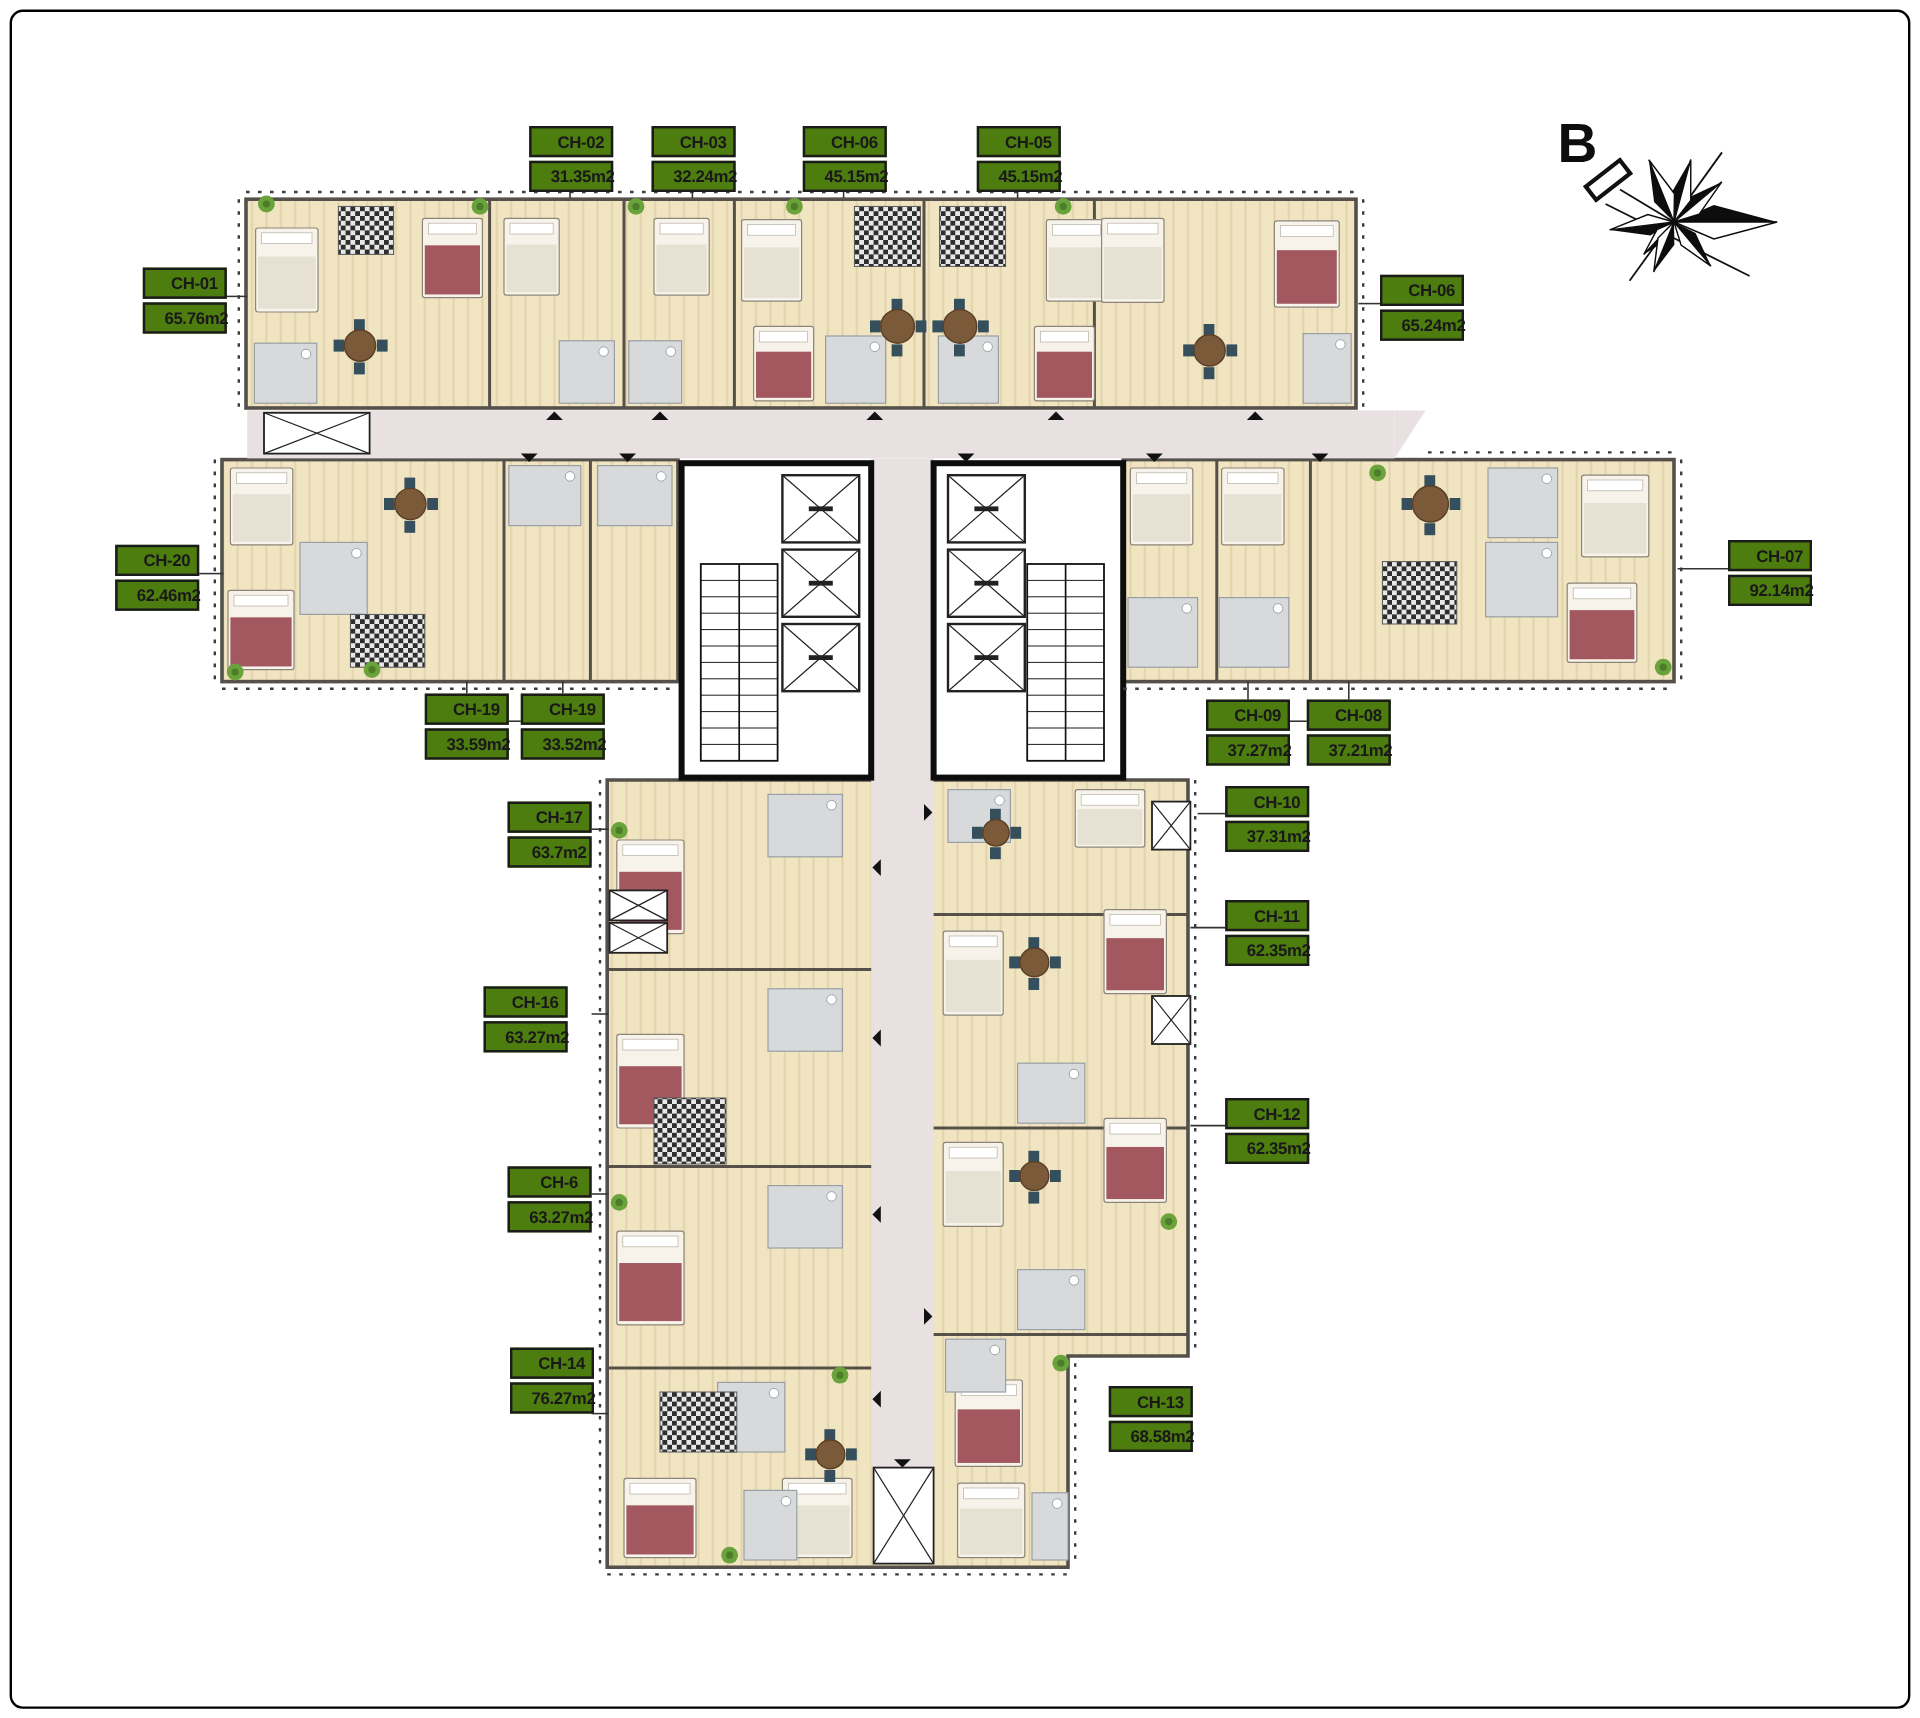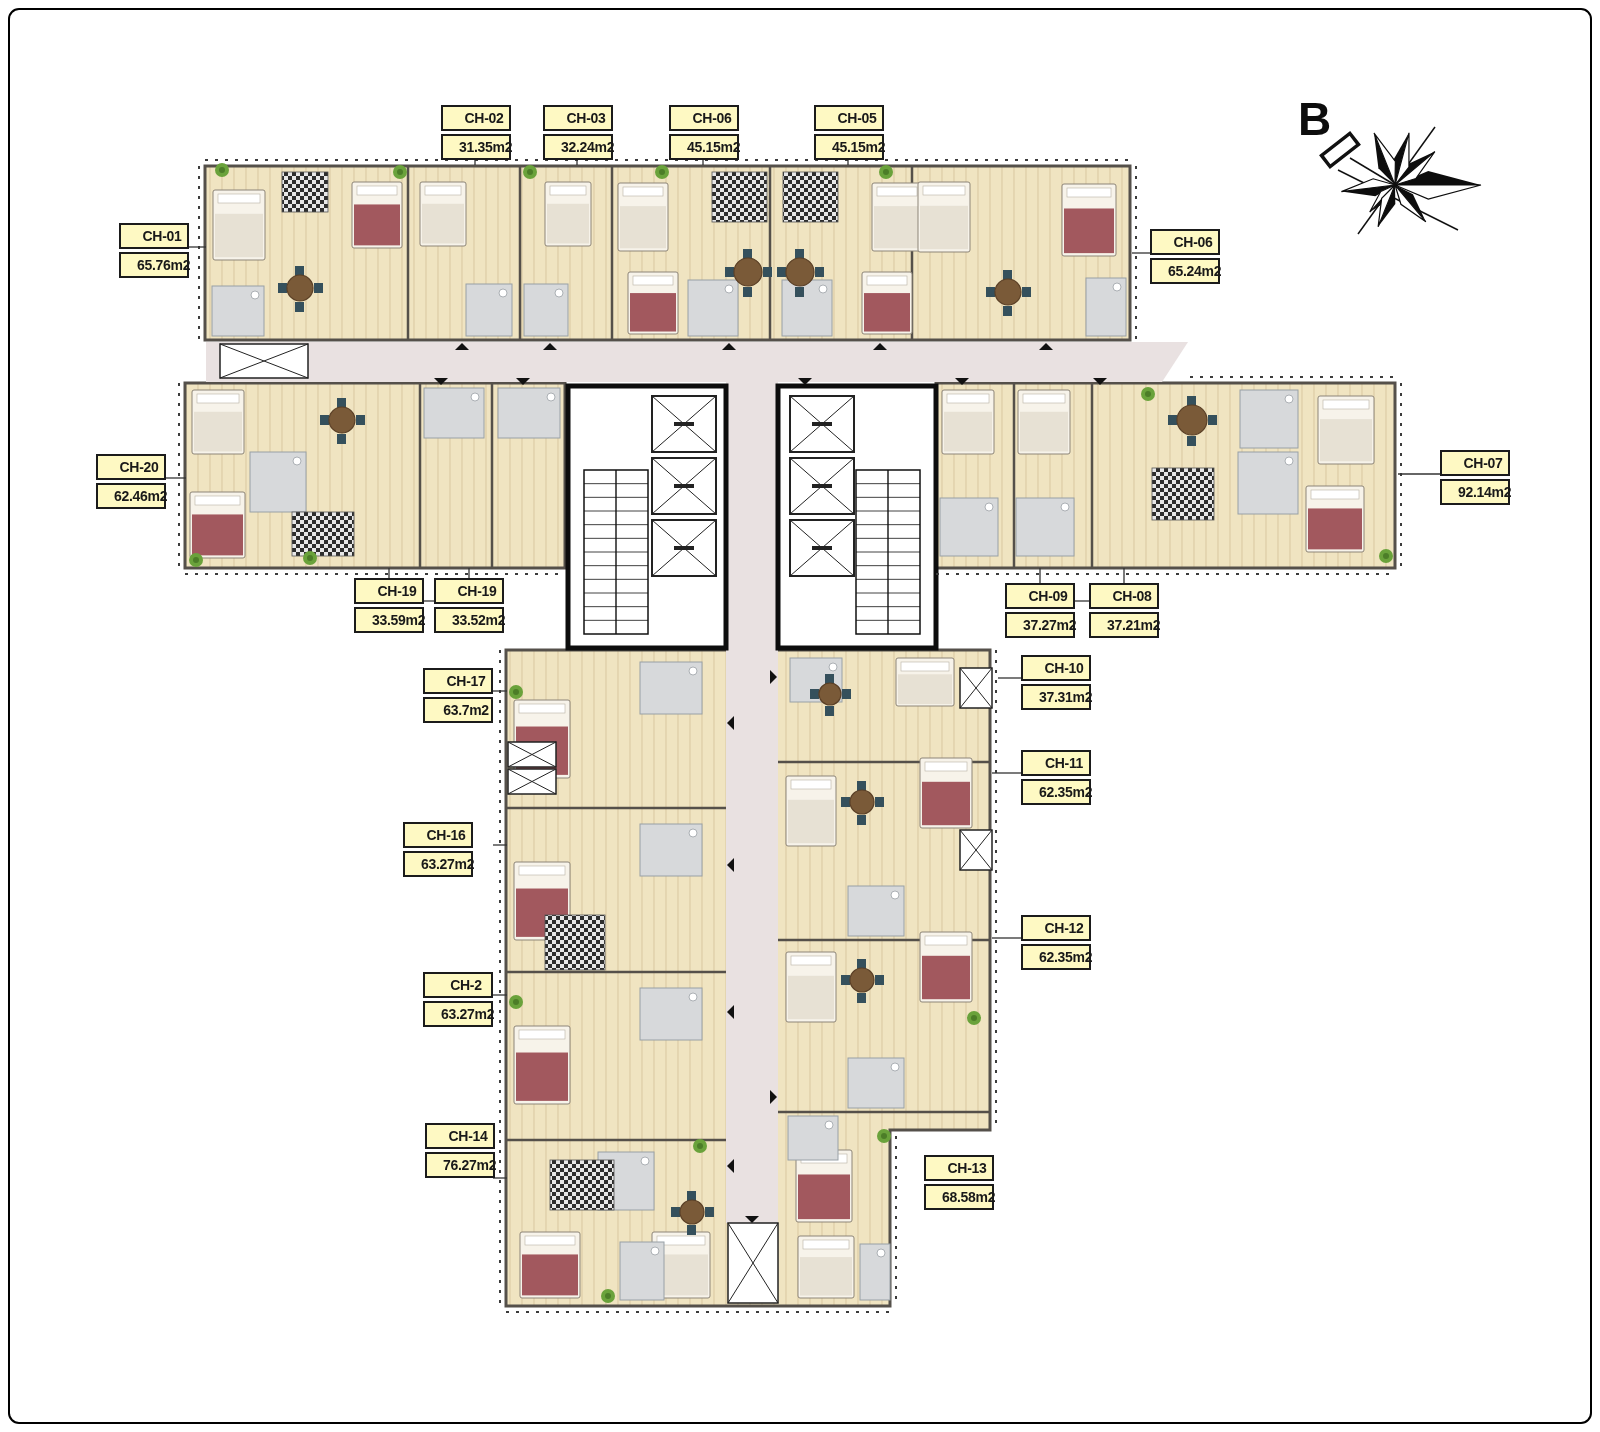--- a/index.html
+++ b/index.html
@@ -1,21 +1,21 @@
 <!DOCTYPE html>
 <html style="--paper: #ffffff; --labelBorder: #1b1b1b;"><head>
 <meta charset="utf-8">
 <style>
   html,body{margin:0;padding:0;background:#fff;}
   .canvas{position:relative;width:1600px;height:1432px;background:var(--paper,#ffffff);
           font-family:"Liberation Sans",sans-serif;overflow:hidden;}
   .plan-svg{position:absolute;left:0;top:0;}
   .unit-label{position:absolute;width:70px;text-align:center;font-weight:bold;
               font-size:14px;letter-spacing:-0.3px;color:#191919;line-height:22px;}
-  .unit-label .cell{background:#fef9c3;border:2px solid var(--labelBorder,#1b1b1b);
+  .unit-label .cell{background:#4d7c0f;border:2px solid var(--labelBorder,#1b1b1b);
                     height:22px;margin-bottom:3px;white-space:nowrap;padding-left:16px;}
   .compass{position:absolute;left:1278px;top:92px;width:225px;height:185px;}
   .compass .north-b{position:absolute;left:20px;top:0px;font-size:46px;font-weight:bold;color:#0d0d0d;}
   .compass svg{position:absolute;left:0;top:0;}
 </style>
 </head>
 <body>
 
 <div class="canvas">
 
@@ -470,21 +470,21 @@
   </div>
   <div class="unit-label" style="left:924px;top:1155px">
     <div class="cell">CH-13</div>
     <div class="cell">68.58m2</div>
   </div>
   <div class="unit-label" style="left:425px;top:1123px">
     <div class="cell">CH-14</div>
     <div class="cell">76.27m2</div>
   </div>
   <div class="unit-label" style="left:423px;top:972px">
-    <div class="cell">CH-2</div>
+    <div class="cell">CH-6</div>
     <div class="cell">63.27m2</div>
   </div>
   <div class="unit-label" style="left:403px;top:822px">
     <div class="cell">CH-16</div>
     <div class="cell">63.27m2</div>
   </div>
   <div class="unit-label" style="left:423px;top:668px">
     <div class="cell">CH-17</div>
     <div class="cell">63.7m2</div>
   </div>

